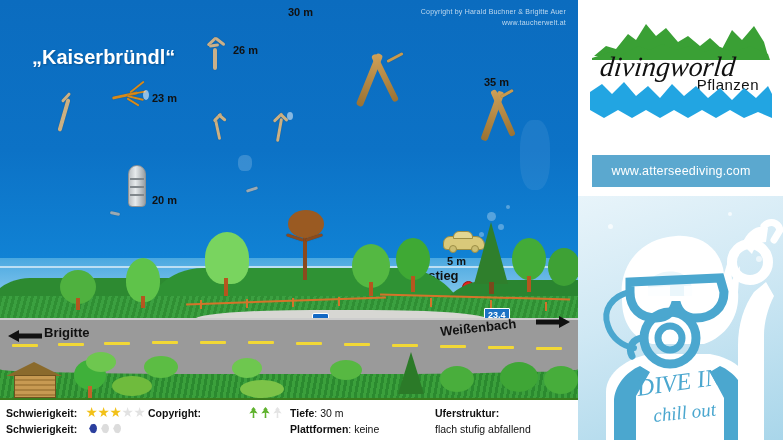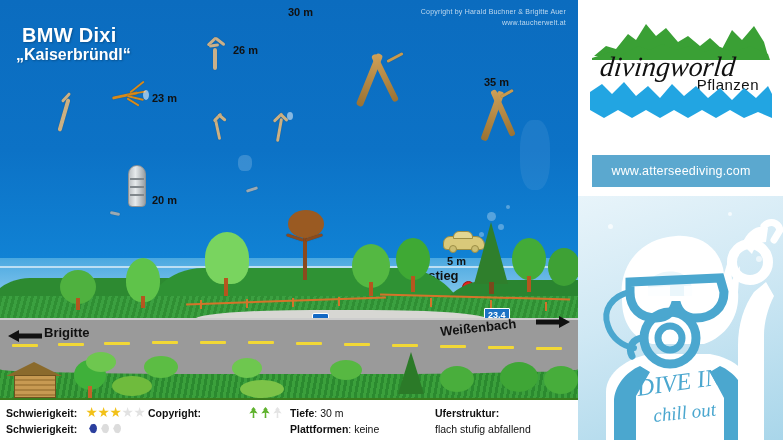--- a/index.html
+++ b/index.html
@@ -24,22 +24,22 @@
                   background:rgba(255,255,255,.6); }
 
   
   .copyright { position:absolute; right:12px; top:6px; text-align:right;
                color:#bfd9ef; font-size:7px; line-height:11px; letter-spacing:.2px; }
 
   
   .title-main { position:absolute; left:22px; top:24px; color:#fff;
                 font-size:20px; font-weight:bold; letter-spacing:.3px;
                 text-shadow:1px 1px 2px rgba(0,0,0,.25); }
-  .title-sub  { position:absolute; left:16px; top:46px; color:#fff;
-                font-size:16px; font-weight:bold;
+  .title-sub  { position:absolute; left:32px; top:46px; color:#fff;
+                font-size:20px; font-weight:bold;
                 text-shadow:1px 1px 2px rgba(0,0,0,.25); }
 
   
   .depth { position:absolute; color:#111; font-size:11px; font-weight:bold;
            white-space:nowrap; }
 
   
   .stick { position:absolute; background:#c79a4e; border-radius:2px;
            box-shadow:0 0 1px rgba(0,0,0,.3); }
   .log   { position:absolute; background:linear-gradient(#cfa057,#9a7233);
@@ -161,21 +161,20 @@
     <div class="bubble" style="left:479px;top:232px;width:5px;height:5px;"></div>
     <div class="bubble" style="left:506px;top:205px;width:4px;height:4px;"></div>
     <div class="bubble" style="left:238px;top:155px;width:14px;height:16px;border-radius:40%;background:rgba(255,255,255,.18);"></div>
     <div class="bubble" style="left:520px;top:120px;width:30px;height:70px;border-radius:40%;background:rgba(255,255,255,.07);"></div>
 
     <div class="copyright">
       <div>Copyright by Harald Buchner &amp; Brigitte Auer</div>
       <div>www.taucherwelt.at</div>
     </div>
 
-    <div class="title-main">BMW Dixi</div>
     <div class="title-sub">„Kaiserbründl“</div>
 
     <div>
       <div class="stick" style="left:112px;top:94px;width:26px;height:3px;transform:rotate(-12deg);background:#d58a1c;"></div>
       <div class="stick" style="left:128px;top:86px;width:18px;height:2px;transform:rotate(-38deg);background:#d58a1c;"></div>
       <div class="stick" style="left:128px;top:92px;width:18px;height:2px;transform:rotate(-10deg);background:#d58a1c;"></div>
       <div class="stick" style="left:127px;top:97px;width:17px;height:2px;transform:rotate(14deg);background:#d58a1c;"></div>
       <div class="stick" style="left:126px;top:101px;width:14px;height:2px;transform:rotate(32deg);background:#d58a1c;"></div>
     </div>
     <div class="bubble" style="left:143px;top:90px;width:6px;height:10px;border-radius:50%;background:rgba(255,255,255,.55);"></div>

